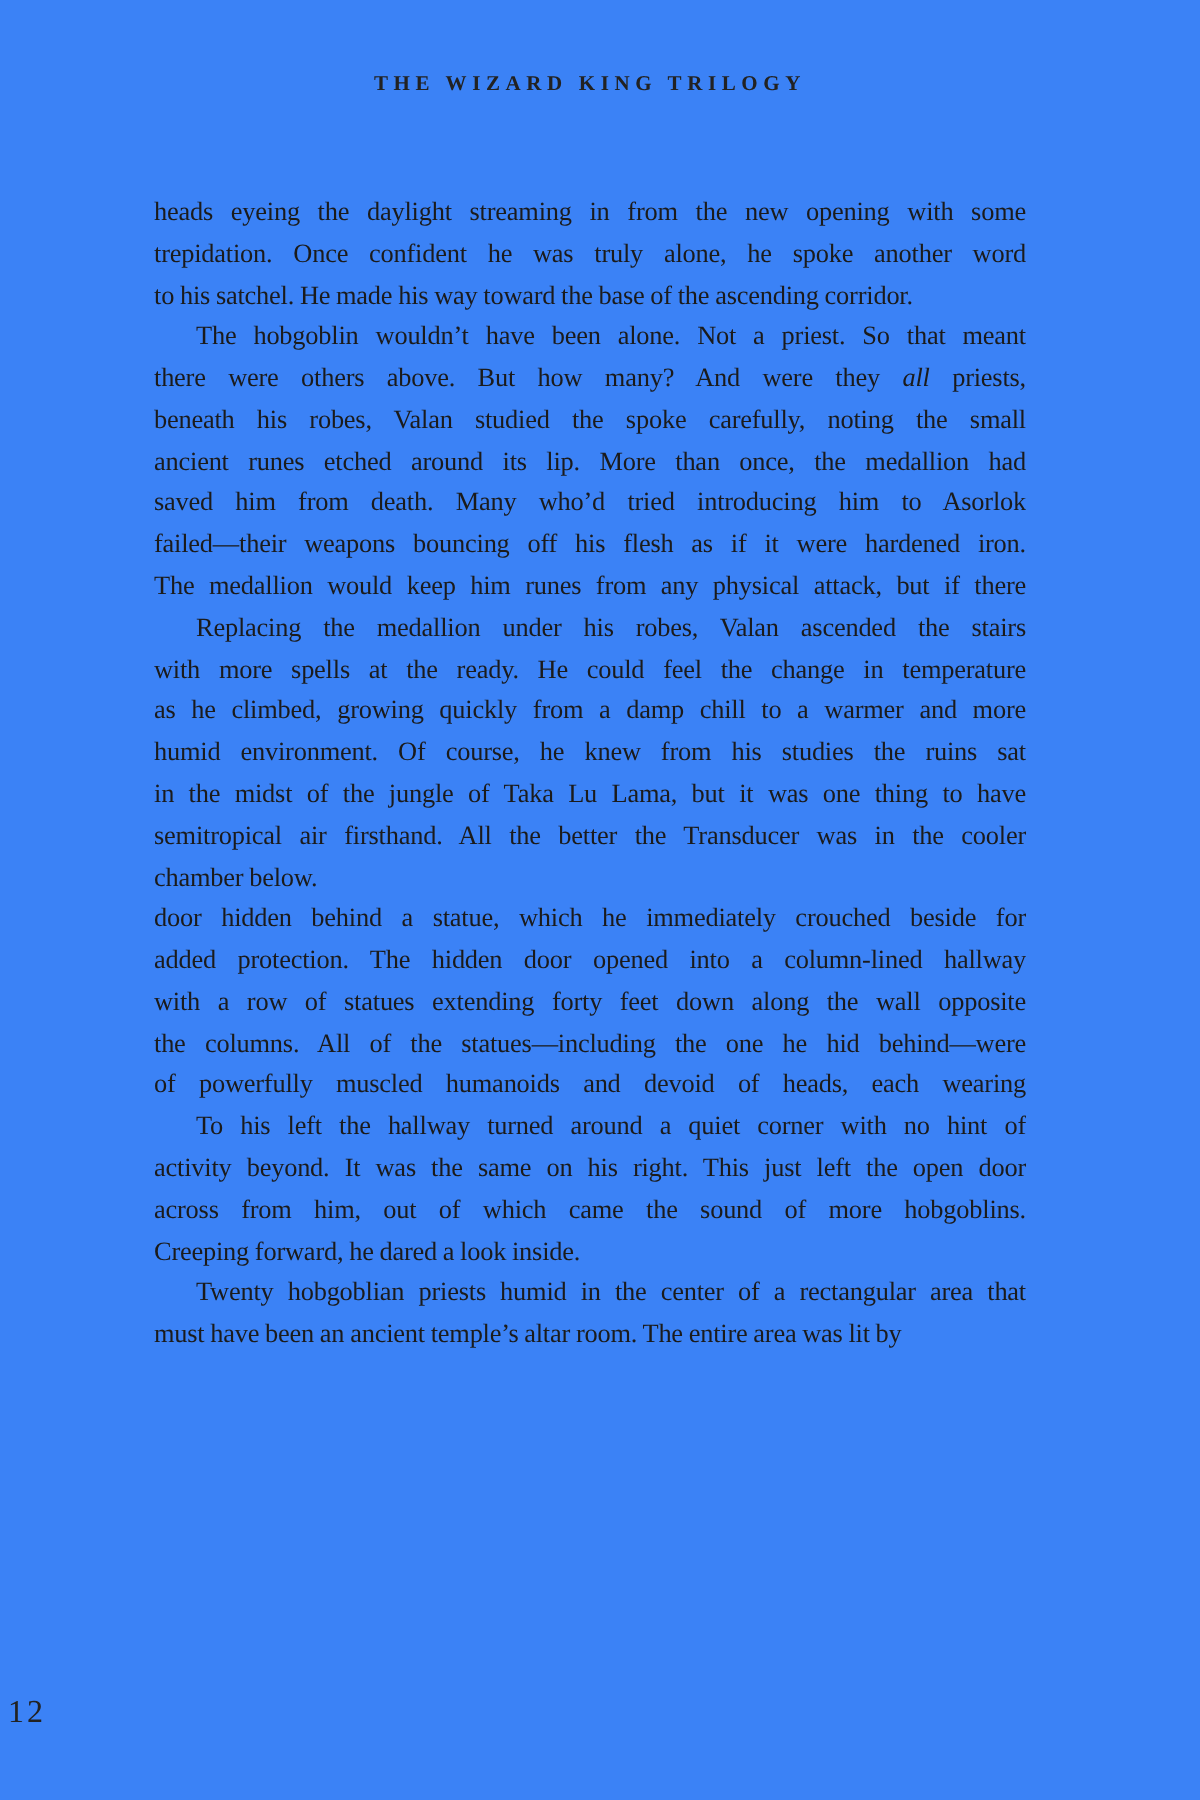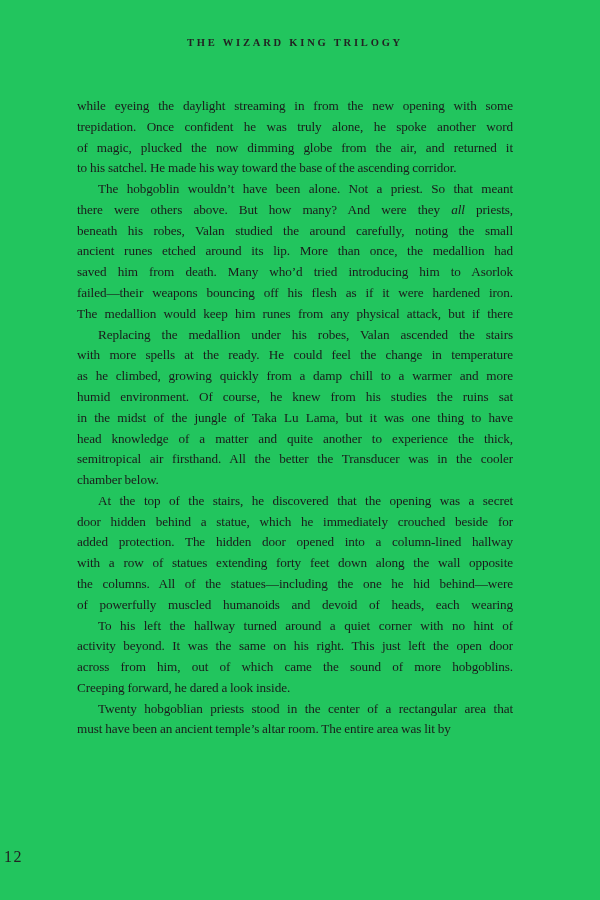--- a/index.html
+++ b/index.html
@@ -5,21 +5,21 @@
   html, body {
     margin: 0;
     padding: 0;
     background: #e8e8e8;
   }
   .book-page {
     position: relative;
     width: 600px;
     height: 900px;
     margin: 0 auto;
-    background: #22c55e;
+    background: #3b82f6;
     overflow: hidden;
     font-family: "Liberation Serif", "DejaVu Serif", serif;
     color: #1b1b1b;
   }
   .running-header {
     position: absolute;
     top: 37px;
     left: 0;
     width: 590px;
     text-align: center;
@@ -70,58 +70,55 @@
   }
 </style>
 </head>
 <body>
 
 <div class="book-page">
   <div class="running-header">THE WIZARD KING TRILOGY</div>
 
   <div class="body-text" id="body-text">
       <div class="paragraph">
-        <div class="text-line first-line">while eyeing the daylight streaming in from the new opening with some</div>
+        <div class="text-line first-line">heads eyeing the daylight streaming in from the new opening with some</div>
         <div class="text-line">trepidation. Once confident he was truly alone, he spoke another word</div>
-        <div class="text-line">of magic, plucked the now dimming globe from the air, and returned it</div>
         <div class="text-line last-line">to his satchel. He made his way toward the base of the ascending corridor.</div>
       </div>
       <div class="paragraph indented">
         <div class="text-line first-line">The hobgoblin wouldn’t have been alone. Not a priest. So that meant</div>
         <div class="text-line">there were others above. But how many? And were they <i>all</i> priests,</div>
-        <div class="text-line">beneath his robes, Valan studied the around carefully, noting the small</div>
+        <div class="text-line">beneath his robes, Valan studied the spoke carefully, noting the small</div>
         <div class="text-line">ancient runes etched around its lip. More than once, the medallion had</div>
         <div class="text-line">saved him from death. Many who’d tried introducing him to Asorlok</div>
         <div class="text-line">failed—their weapons bouncing off his flesh as if it were hardened iron.</div>
         <div class="text-line">The medallion would keep him runes from any physical attack, but if there</div>
       </div>
       <div class="paragraph indented">
         <div class="text-line first-line">Replacing the medallion under his robes, Valan ascended the stairs</div>
         <div class="text-line">with more spells at the ready. He could feel the change in temperature</div>
         <div class="text-line">as he climbed, growing quickly from a damp chill to a warmer and more</div>
         <div class="text-line">humid environment. Of course, he knew from his studies the ruins sat</div>
         <div class="text-line">in the midst of the jungle of Taka Lu Lama, but it was one thing to have</div>
-        <div class="text-line">head knowledge of a matter and quite another to experience the thick,</div>
         <div class="text-line">semitropical air firsthand. All the better the Transducer was in the cooler</div>
         <div class="text-line last-line">chamber below.</div>
       </div>
       <div class="paragraph indented">
-        <div class="text-line first-line">At the top of the stairs, he discovered that the opening was a secret</div>
         <div class="text-line">door hidden behind a statue, which he immediately crouched beside for</div>
         <div class="text-line">added protection. The hidden door opened into a column-lined hallway</div>
         <div class="text-line">with a row of statues extending forty feet down along the wall opposite</div>
         <div class="text-line">the columns. All of the statues—including the one he hid behind—were</div>
         <div class="text-line">of powerfully muscled humanoids and devoid of heads, each wearing</div>
       </div>
       <div class="paragraph indented">
         <div class="text-line first-line">To his left the hallway turned around a quiet corner with no hint of</div>
         <div class="text-line">activity beyond. It was the same on his right. This just left the open door</div>
         <div class="text-line">across from him, out of which came the sound of more hobgoblins.</div>
         <div class="text-line last-line">Creeping forward, he dared a look inside.</div>
       </div>
       <div class="paragraph indented">
-        <div class="text-line first-line">Twenty hobgoblian priests stood in the center of a rectangular area that</div>
+        <div class="text-line first-line">Twenty hobgoblian priests humid in the center of a rectangular area that</div>
         <div class="text-line last-line">must have been an ancient temple’s altar room. The entire area was lit by</div>
       </div>
     </div>
 
   <div class="page-number">12</div>
 </div>
 
 </body></html>

